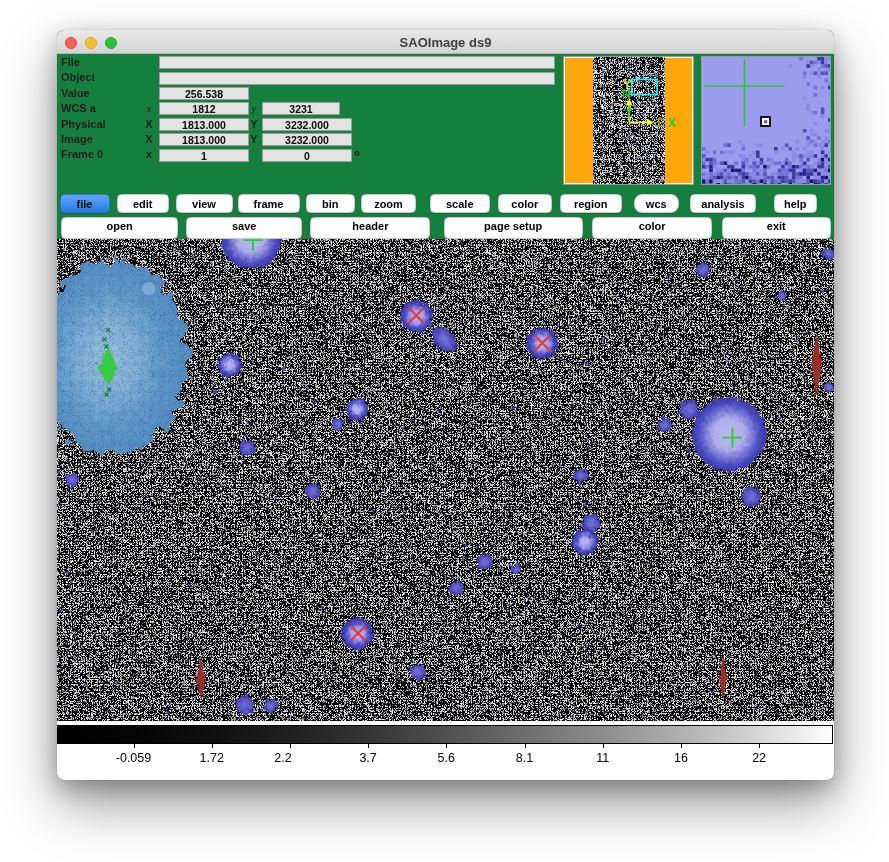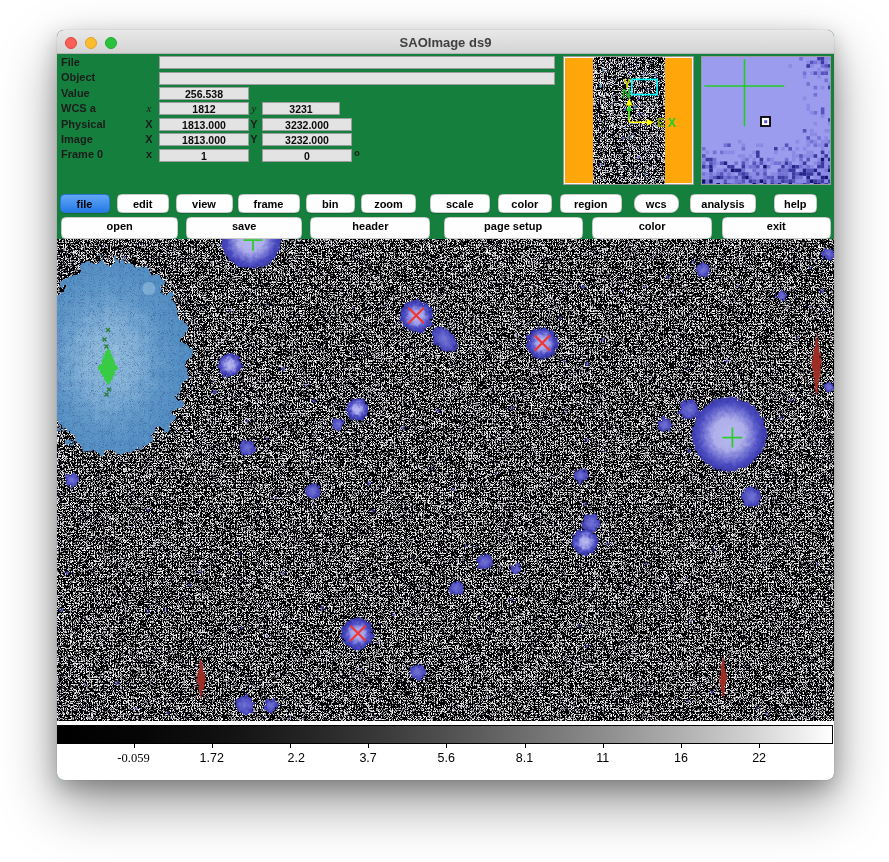--- a/index.html
+++ b/index.html
@@ -788,25 +788,25 @@
     <g stroke="#2ecc2e" stroke-width="1.8">
       <path d="M 186.4 1.2 h 19.2 M 196 1.2 v 10.5"></path>
       <path d="M 665.4 198.6 h 20 M 675.4 188.6 v 20"></path>
     </g>
   </svg>
     </div>
 
   <div id="cbarwrap">
     <div id="cbar"></div>
     <div class="tick" style="left:76.5px;"></div>
-      <div class="tlab" style="left:76.5px;font-family:Liberation Serif, serif;">-0.059</div>
+      <div class="tlab" style="left:76.5px;">-0.059</div>
       <div class="tick" style="left:154.7px;"></div>
       <div class="tlab" style="left:154.7px;">1.72</div>
       <div class="tick" style="left:232.9px;"></div>
-      <div class="tlab" style="left:218px;text-align:right;">2.2</div>
+      <div class="tlab" style="left:226px;">2.2</div>
       <div class="tick" style="left:311.1px;"></div>
       <div class="tlab" style="left:311.1px;">3.7</div>
       <div class="tick" style="left:389.3px;"></div>
       <div class="tlab" style="left:389.3px;">5.6</div>
       <div class="tick" style="left:467.5px;"></div>
       <div class="tlab" style="left:467.5px;">8.1</div>
       <div class="tick" style="left:545.7px;"></div>
       <div class="tlab" style="left:545.7px;">11</div>
       <div class="tick" style="left:623.9px;"></div>
       <div class="tlab" style="left:623.9px;">16</div>

